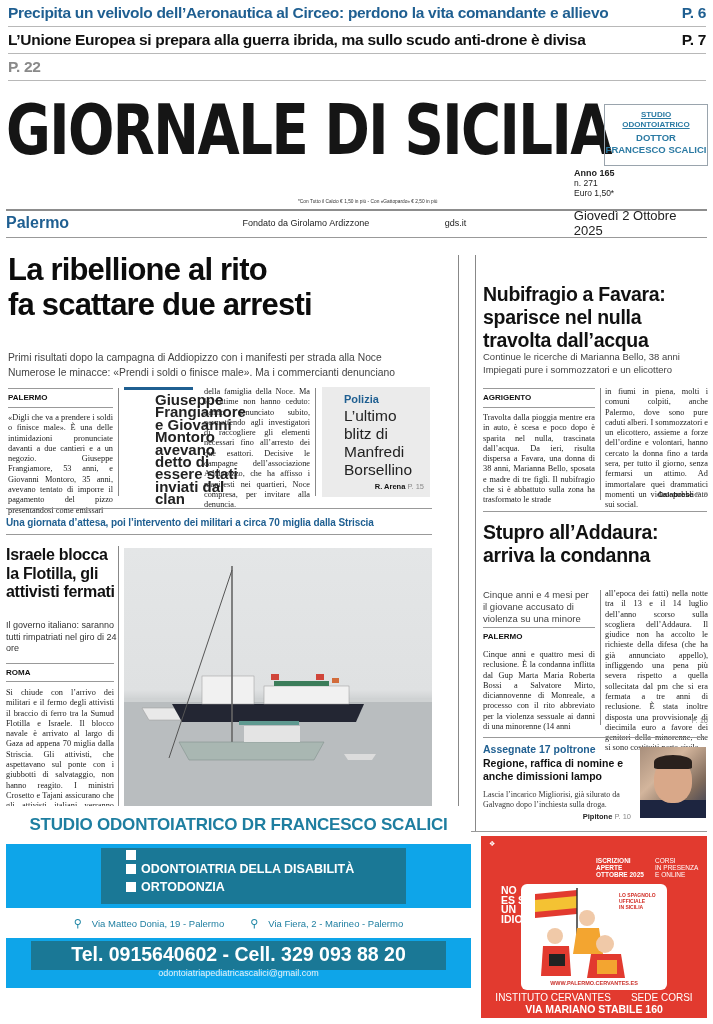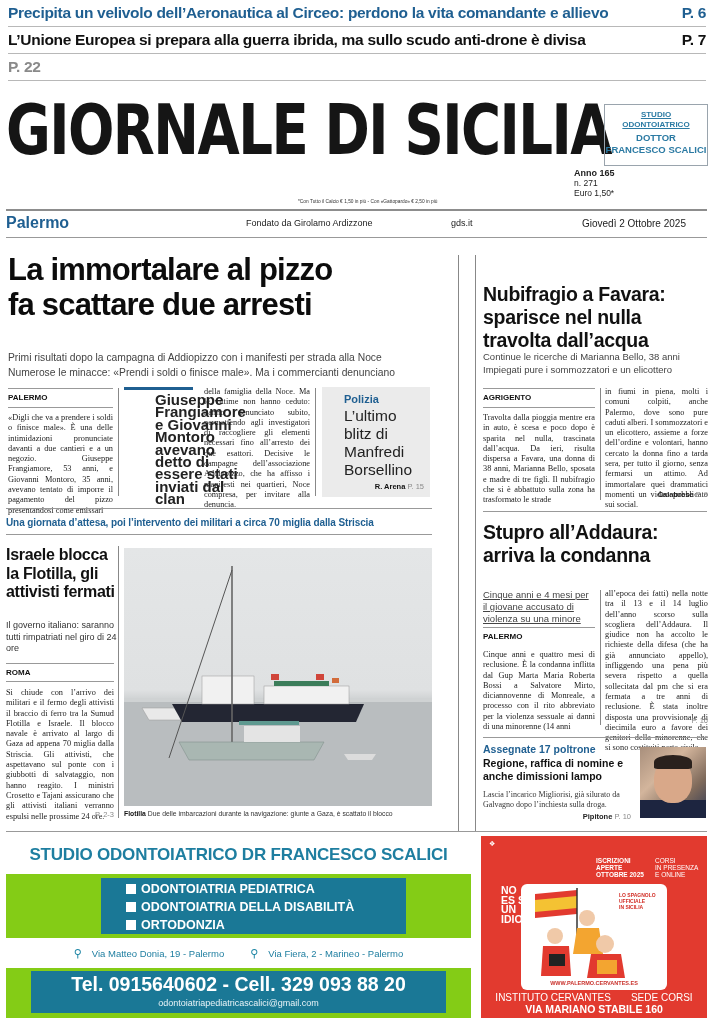--- a/index.html
+++ b/index.html
@@ -25,21 +25,21 @@
   .issue-note { left: 298px; top: 199px; font-size: 4.8px; color: #333; white-space: nowrap; }
 
   .rule { left: 6px; width: 701px; height: 1px; background: #999; }
   .rule-thick { left: 6px; width: 701px; height: 2px; background: #8d8d8d; }
   .vrule { width: 1px; background: #888; }
 
   .dateline { left: 6px; top: 210px; width: 701px; height: 26px; display: flex; align-items: center; }
   .dateline .city { color: #1f5f91; font-weight: bold; font-size: 16px; width: 240px; }
   .dateline .found { font-size: 9px; color: #222; width: 205px; }
   .dateline .site { font-size: 9px; color: #222; width: 131px; }
-  .dateline .date { font-size: 10px; color: #222; }
+  .dateline .date { font-size: 13px; color: #222; }
 
   
   .h-main { left: 8px; top: 252px; width: 440px; font-size: 31px; font-weight: bold; line-height: 35px; letter-spacing: -0.8px; color: #0c0c0c; }
   .sub-main { left: 8px; top: 350px; width: 450px; font-size: 10.3px; line-height: 15px; color: #444; }
   .kicker { font-size: 8px; font-weight: bold; color: #111; }
   .body-serif { font-family: "Liberation Serif", serif; font-size: 8.3px; line-height: 10.3px; color: #222; text-align: justify; }
   .byline { font-size: 7.5px; font-weight: bold; color: #222; text-align: right; }
   .byline .p { color: #8a8a8a; font-weight: normal; }
 
   .pull-bar { left: 124px; top: 387px; width: 69px; height: 3px; background: #1f5f91; }
@@ -49,49 +49,49 @@
   .polizia-box .k { color: #1f5f91; font-weight: bold; font-size: 11px; }
   .polizia-box .t { font-size: 15.5px; line-height: 18px; color: #222; margin-top: 2px; }
   .polizia-box .by { position: absolute; right: 6px; bottom: 6px; font-size: 7.5px; font-weight: bold; }
   .polizia-box .by .p { color: #8a8a8a; font-weight: normal; }
 
   
   .h-right { left: 483px; top: 255px; width: 228px; font-size: 19.5px; font-weight: bold; line-height: 23px; letter-spacing: -0.3px; margin-top: 28px; }
   .sub-right { left: 483px; top: 350px; width: 228px; font-size: 9.5px; line-height: 13px; color: #444; }
 
   .h-right2 { left: 483px; top: 521px; width: 228px; font-size: 19.5px; font-weight: bold; line-height: 23px; letter-spacing: -0.3px; }
-  .sub-right2 { left: 483px; top: 589px; width: 110px; font-size: 9.5px; line-height: 12px; color: #444; text-decoration: underline; }
+  .sub-right2 { left: 483px; top: 589px; width: 110px; font-size: 9.5px; line-height: 12px; color: #444; }
 
   .small-kicker { left: 483px; top: 743px; font-size: 10.5px; font-weight: bold; color: #1f5f91; }
   .small-title { left: 483px; top: 757px; width: 160px; font-size: 10.5px; font-weight: bold; line-height: 13px; color: #111; }
   .small-body { left: 483px; top: 790px; width: 158px; font-family: "Liberation Serif", serif; font-size: 8px; line-height: 10px; color: #333; }
 
   .photo-man { left: 640px; top: 747px; width: 66px; height: 71px; background: linear-gradient(135deg, #a88f7c 0%, #d3b59c 35%, #7f6a5b 70%, #2f3a55 100%); }
   .photo-man .face { position: absolute; left: 14px; top: 12px; width: 38px; height: 44px; border-radius: 45%; background: #d9a889; }
   .photo-man .hair { position: absolute; left: 14px; top: 8px; width: 38px; height: 14px; border-radius: 50% 50% 10% 10%; background: #2a211d; }
   .photo-man .suit { position: absolute; left: 0; bottom: 0; width: 66px; height: 18px; background: #1d2540; }
 
   
   .strap { left: 6px; top: 517px; width: 426px; font-size: 10px; font-weight: bold; color: #1f5f91; letter-spacing: -0.1px; }
   .h-flot { left: 6px; top: 546px; width: 112px; font-size: 16px; font-weight: bold; line-height: 18.5px; letter-spacing: -0.3px; }
   .sub-flot { left: 6px; top: 620px; width: 112px; font-size: 9px; line-height: 11.5px; color: #333; }
 
   .photo { left: 124px; top: 548px; width: 308px; height: 258px; overflow: hidden; background: linear-gradient(#e4e6e7 0%, #dfe1e2 55%, #c9ccce 60%, #b5b9bb 100%); }
   .caption { left: 124px; top: 810px; width: 320px; font-size: 6.8px; color: #333; white-space: nowrap; }
   .caption b { color: #111; }
 
   
-  .ad1 { left: 6px; top: 836px; width: 465px; height: 182px; background: #84cc16; }
+  .ad1 { left: 6px; top: 806px; width: 465px; height: 182px; background: #0ea5e9; }
   .ad1 .head { position: absolute; left: 0; top: 0; width: 465px; height: 38px; background: #fff; color: #1e7ea0; font-weight: bold; font-size: 17px; display: flex; align-items: center; justify-content: center; letter-spacing: -0.2px; }
   .ad1 .list { position: absolute; left: 95px; top: 42px; width: 305px; height: 56px; background: #1a7896; padding-left: 25px; padding-top: 2px; }
   .ad1 .li { color: #fff; font-weight: bold; font-size: 12.5px; line-height: 18px; display: flex; align-items: center; }
   .ad1 .sq { display: inline-block; width: 10px; height: 10px; background: #fff; margin-right: 5px; }
   .ad1 .addr { position: absolute; left: 0; top: 102px; width: 465px; height: 30px; background: #fff; display: flex; align-items: center; justify-content: center; gap: 26px; color: #1e7ea0; font-size: 9.5px; }
   .ad1 .addr .pin { color: #1e86a5; font-size: 11px; margin-right: 10px; }
-  .ad1 .tel { position: absolute; left: 25px; top: 135px; width: 415px; height: 42px; background: #1a7896; color: #fff; text-align: center; }
+  .ad1 .tel { position: absolute; left: 25px; top: 135px; width: 415px; height: 29px; background: #1a7896; color: #fff; text-align: center; }
   .ad1 .tel .n { font-size: 19.5px; font-weight: bold; line-height: 26px; }
   .ad1 .tel .e { font-size: 9px; line-height: 12px; color: #e8f3f7; }
 
   .ad2 { left: 481px; top: 836px; width: 226px; height: 182px; background: #e23a2f; color: #fff; }
   .ad2 .logo { position: absolute; left: 8px; top: 4px; font-size: 7px; }
   .ad2 .slogan { position: absolute; left: 20px; top: 2px; font-weight: bold; font-size: 10.5px; line-height: 9.5px; margin-top: 48px; }
   .ad2 .iscr { position: absolute; left: 115px; top: 21px; font-weight: bold; font-size: 6.5px; line-height: 7px; }
   .ad2 .corsi { position: absolute; left: 174px; top: 21px; font-size: 6.5px; line-height: 7px; }
   .ad2 .card { position: absolute; left: 40px; top: 48px; width: 146px; height: 106px; background: #fff; border-radius: 6px; overflow: hidden; }
   .ad2 .card .off { position: absolute; left: 98px; top: 8px; color: #d22e26; font-weight: bold; font-size: 5px; line-height: 6px; }
@@ -134,21 +134,21 @@
   <span class="found">Fondato da Girolamo Ardizzone</span>
   <span class="site">gds.it</span>
   <span class="date">Giovedì 2 Ottobre 2025</span>
 </div>
 <div class="abs rule" style="top:237px"></div>
 
 <div class="abs vrule" style="left:458px; top:255px; height:576px;"></div>
 <div class="abs vrule" style="left:475px; top:255px; height:576px;"></div>
 
 <div class="abs h-main">
-  <div>La immortalare al pizzo</div>
+  <div>La ribellione al rito</div>
   <div>fa scattare due arresti</div>
 </div>
 <div class="abs sub-main">
   <div>Primi risultati dopo la campagna di Addiopizzo con i manifesti per strada alla Noce</div>
   <div>Numerose le minacce: «Prendi i soldi o finisce male». Ma i commercianti denunciano</div>
 </div>
 
 <div class="abs rule" style="left:8px; top:388px; width:105px;"></div>
 <div class="abs kicker" style="left:8px; top:393px;">PALERMO</div>
 <div class="abs rule" style="left:8px; top:407px; width:105px;"></div>
@@ -260,21 +260,20 @@
   <div class="hair"></div>
 </div>
 
 <div class="abs rule" style="left:6px; top:831px; width:701px;"></div>
 
 <div class="abs ad1">
   <div class="head">STUDIO ODONTOIATRICO DR FRANCESCO SCALICI</div>
   <div class="list">
     <div class="li">
         <span class="sq"></span>
-        <span>ODONTOIATRIA PEDIATRICA</span>
       </div>
     <div class="li">
         <span class="sq"></span>
         <span>ODONTOIATRIA DELLA DISABILITÀ</span>
       </div>
     <div class="li">
         <span class="sq"></span>
         <span>ORTODONZIA</span>
       </div>
   </div>

